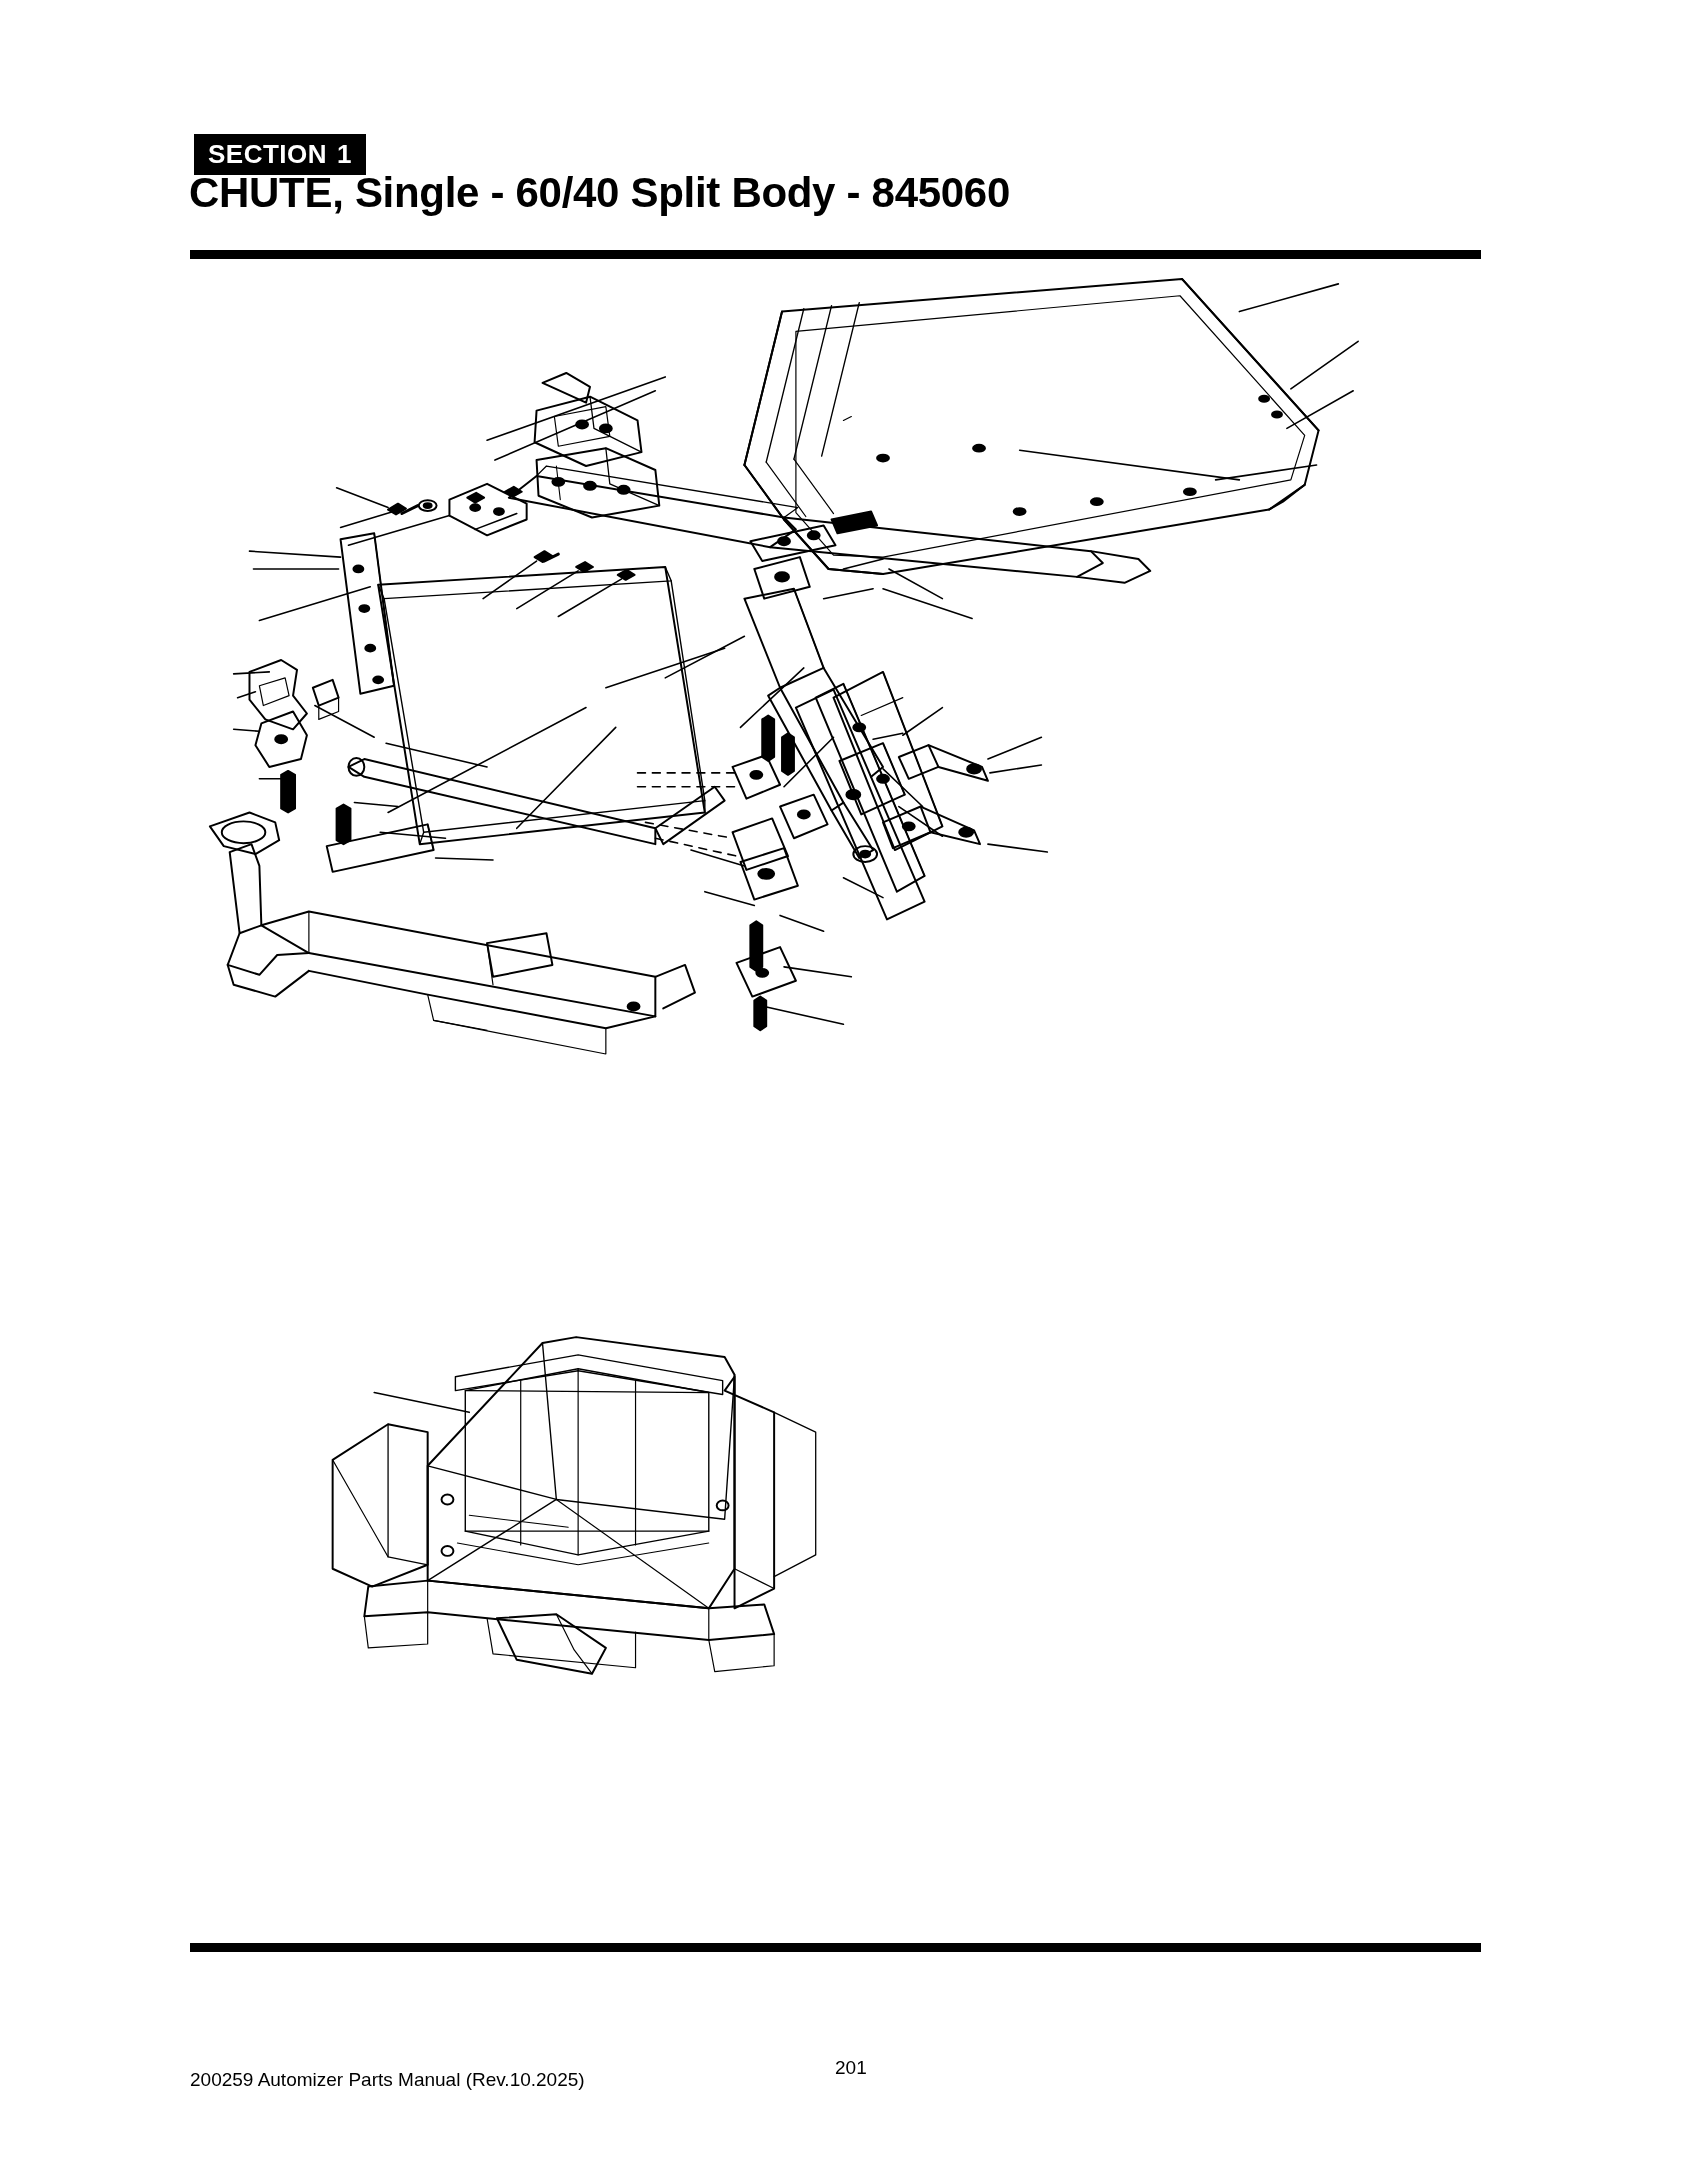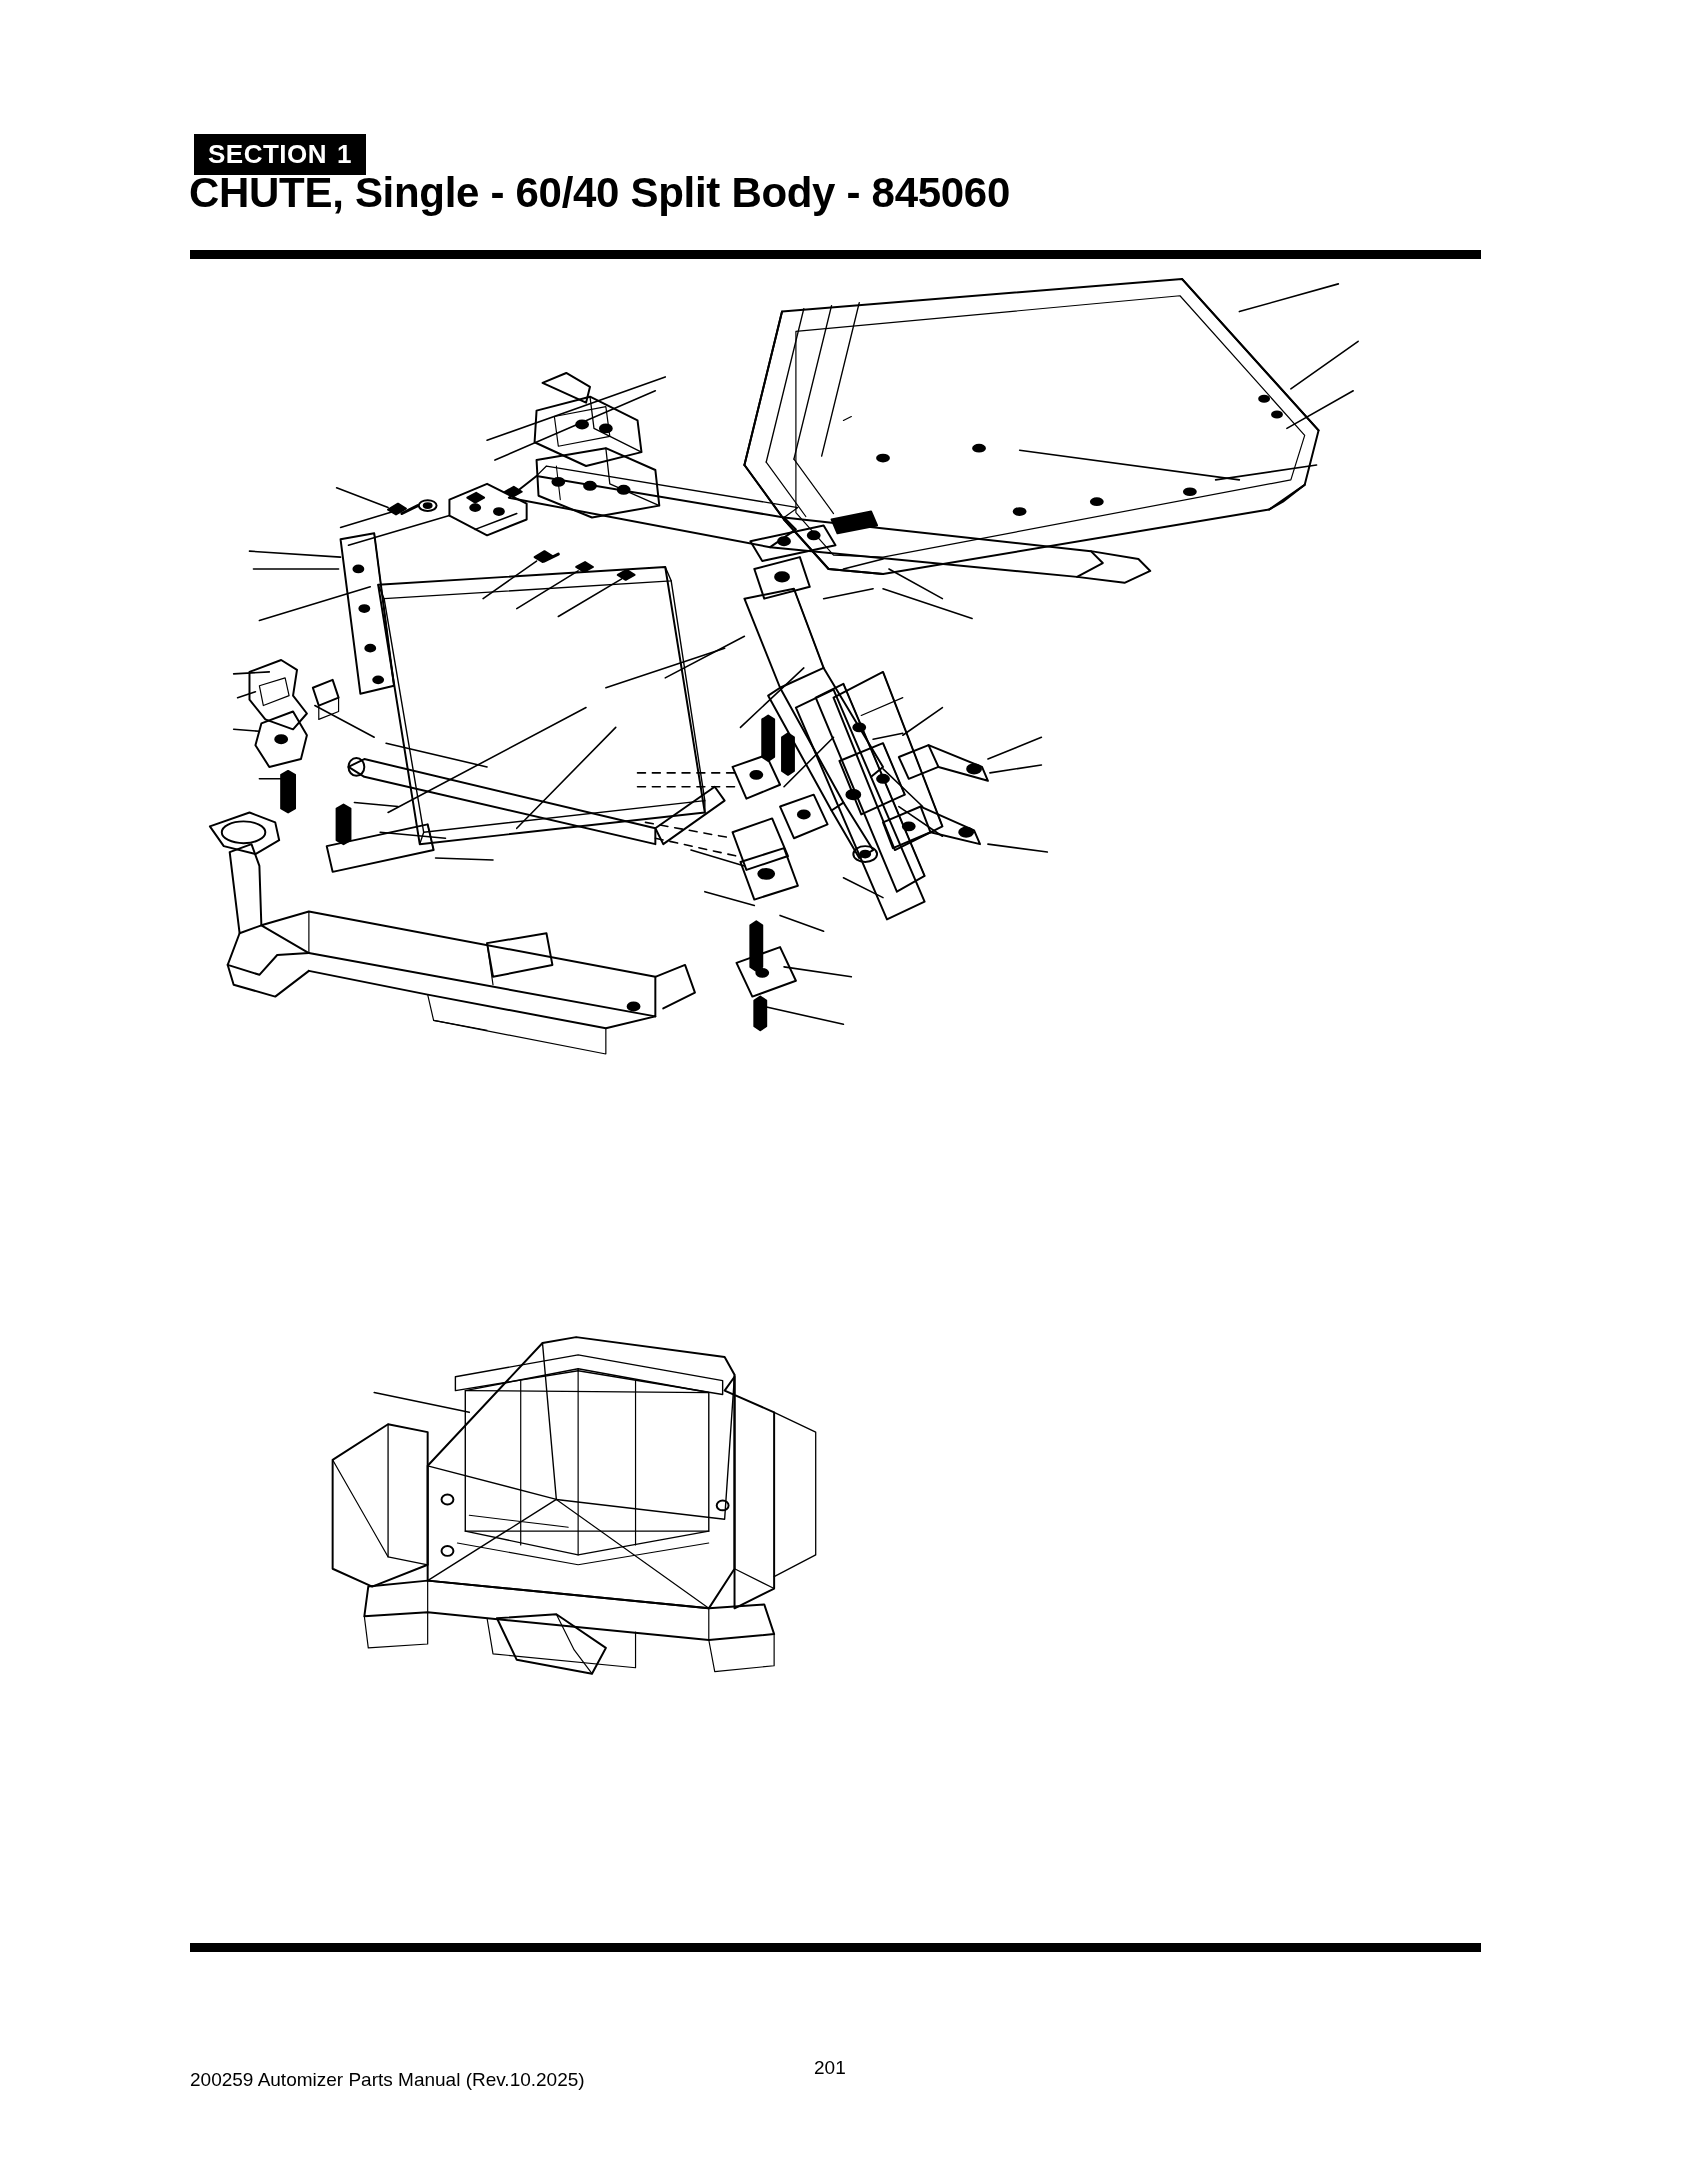--- a/index.html
+++ b/index.html
@@ -74,21 +74,21 @@
   }
   .footer .doc {
     position: absolute;
     left: 0;
     top: 0;
     white-space: nowrap;
     margin-top: 12px;
   }
   .footer .pageno {
     position: absolute;
-    left: 624px;
+    left: 645px;
     top: 0;
     text-align: center;
   }
   
   .illus {
     position: absolute;
     left: 190px;
     top: 272px;
     width: 1291px;
     height: 1663px;

